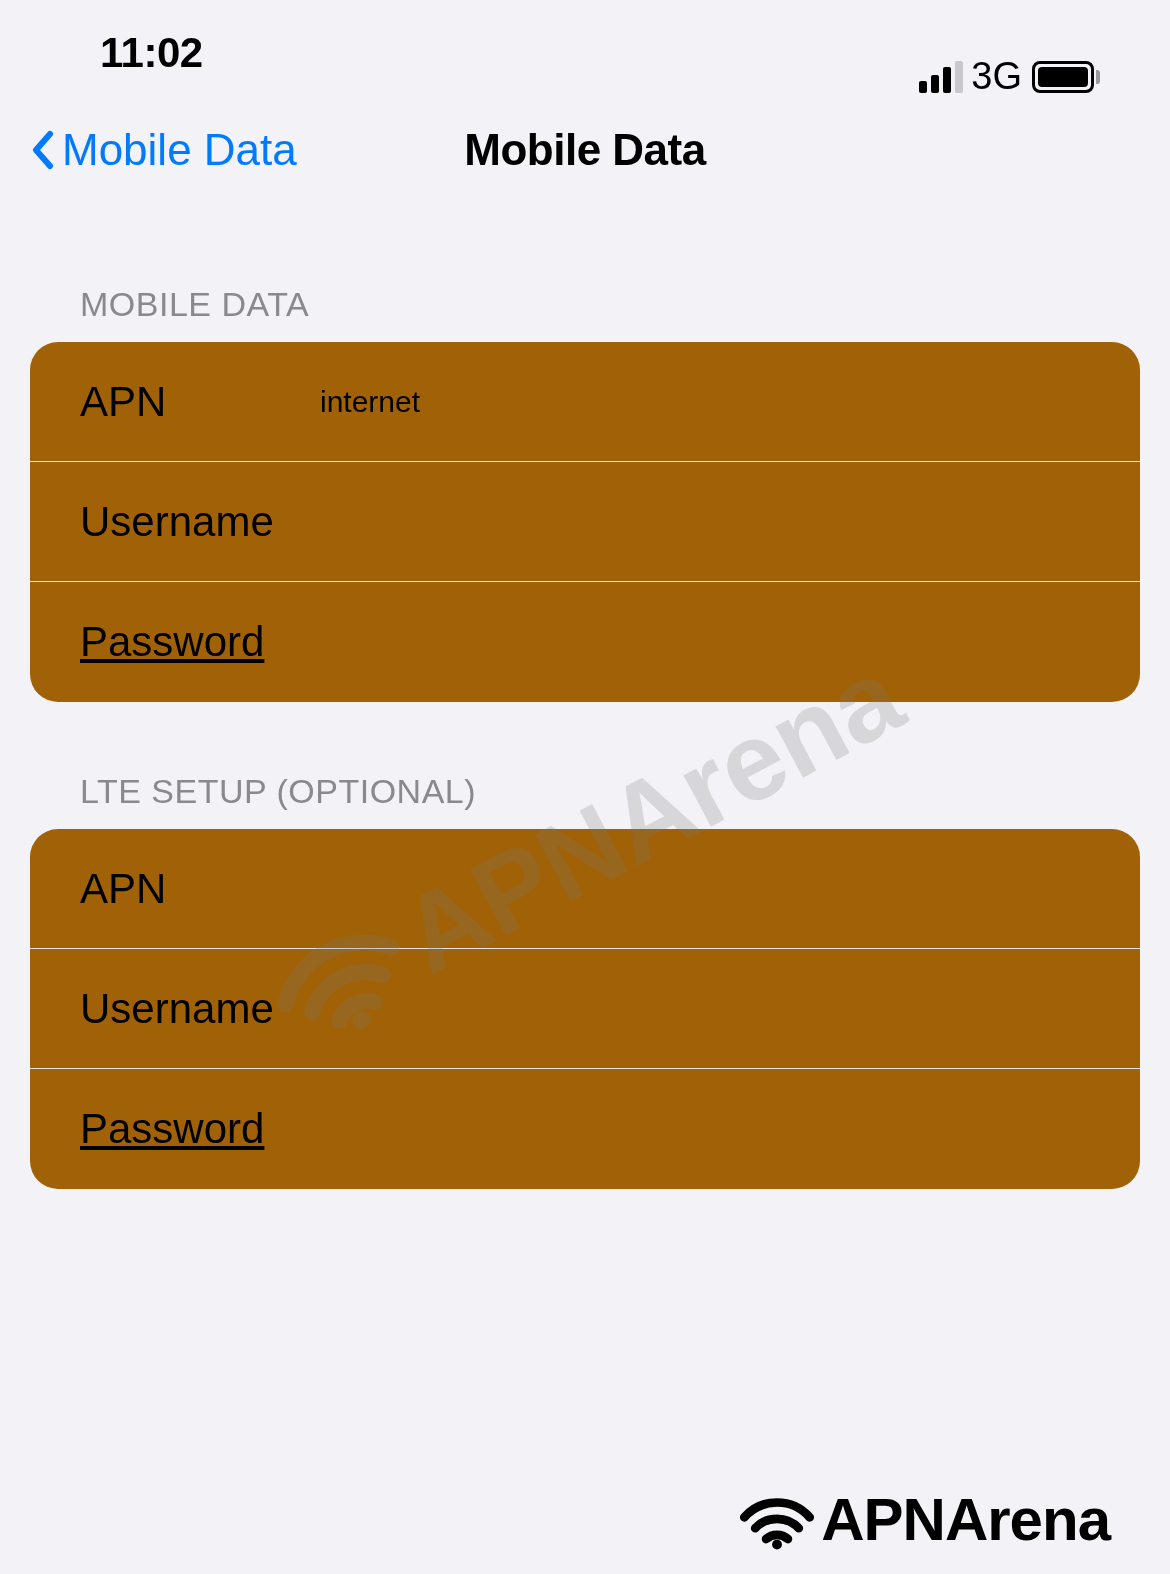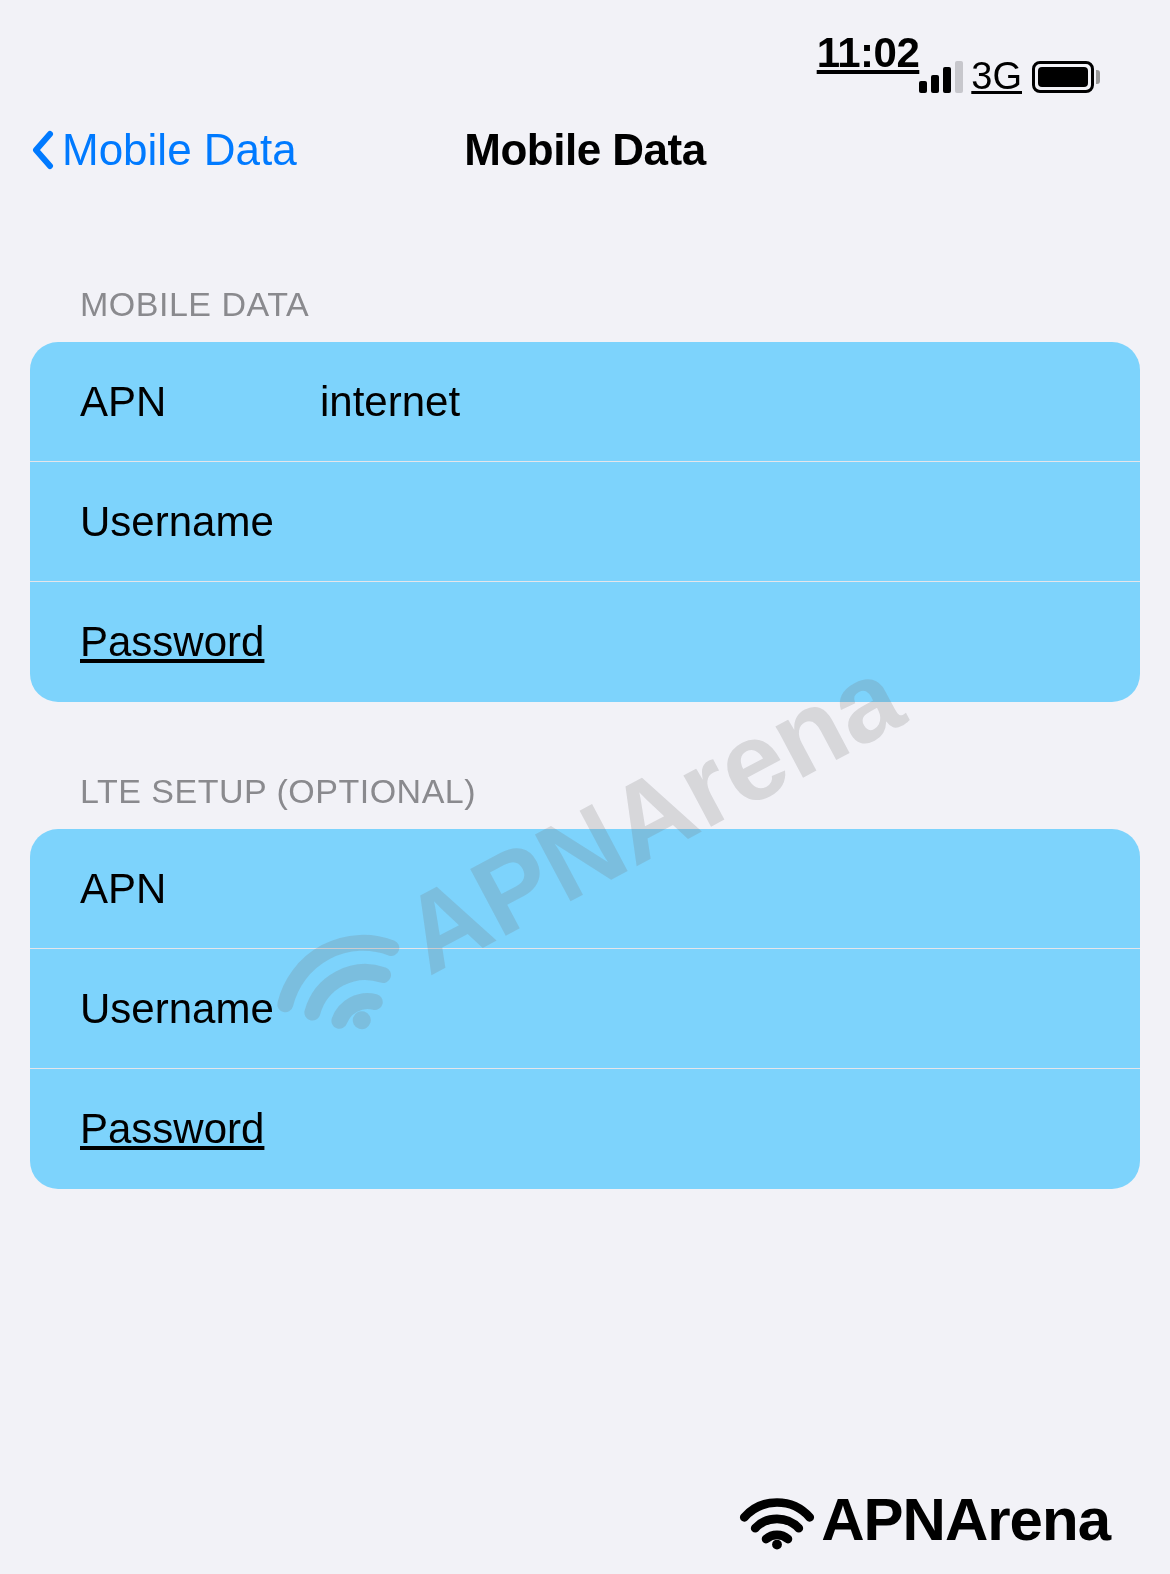--- a/index.html
+++ b/index.html
@@ -6,25 +6,24 @@
     body {
       font-family: -apple-system, BlinkMacSystemFont, "SF Pro Text", "Helvetica Neue", Arial, sans-serif;
       background: #f2f2f7;
       width: 1170px;
       height: 1574px;
       overflow: hidden;
       position: relative;
     }
     .status-bar {
       display: flex;
-      justify-content: flex-end;
+      justify-content: space-between;
       align-items: center;
       padding: 15px 70px 20px 100px;
       height: 110px;
-      text-decoration: underline;
     }
     .status-time {
       font-size: 42px;
       font-weight: 600;
       color: #000;
       letter-spacing: -0.5px;
     }
     .status-right {
       display: flex;
       align-items: center;
@@ -109,42 +108,42 @@
     }
     .section-header {
       font-size: 34px;
       font-weight: 400;
       color: #8a8a8e;
       text-transform: uppercase;
       padding: 70px 50px 18px 80px;
       letter-spacing: 0.5px;
     }
     .group {
-      background: #7dd3fc;
+      background: #a16207;
       border-radius: 28px;
       margin: 0 30px;
       overflow: hidden;
     }
     .row {
       display: flex;
       align-items: center;
       padding: 0 50px;
       min-height: 120px;
       border-bottom: 1px solid #e5e5ea;
     }
     .row:last-child { border-bottom: none; text-decoration: underline; }
     .row-label {
       font-size: 42px;
       font-weight: 400;
       color: #000;
       width: 240px;
       flex-shrink: 0;
     }
     .row-input {
-      font-size: 42px;
+      font-size: 30px;
       font-weight: 400;
       color: #000;
       border: none;
       outline: none;
       background: transparent;
       flex: 1;
       font-family: inherit;
     }
     .row-input::placeholder { color: #c7c7cc; }
     .watermark-center {

